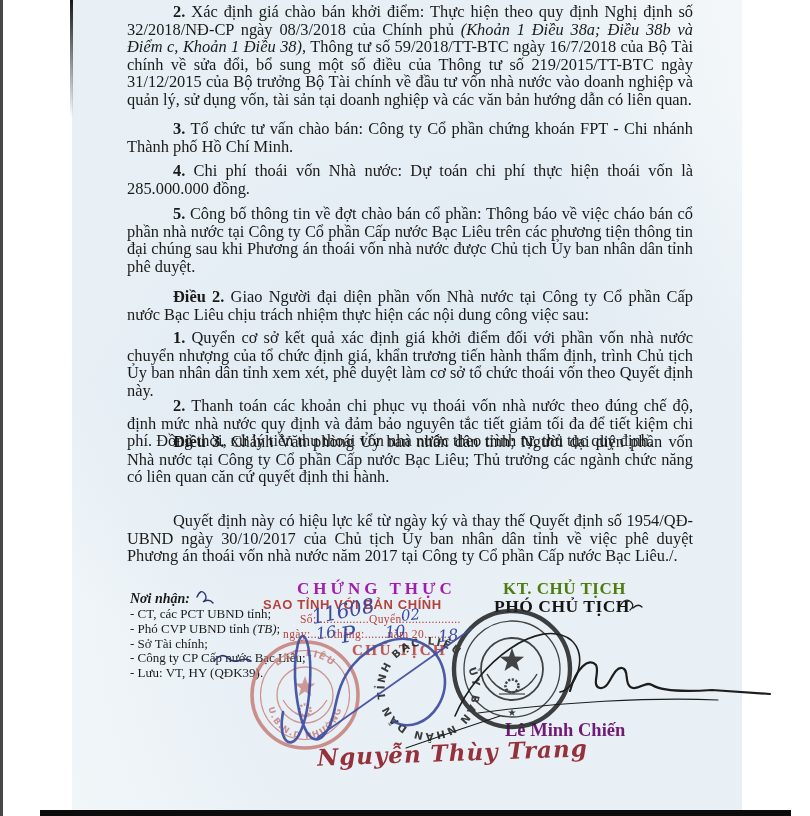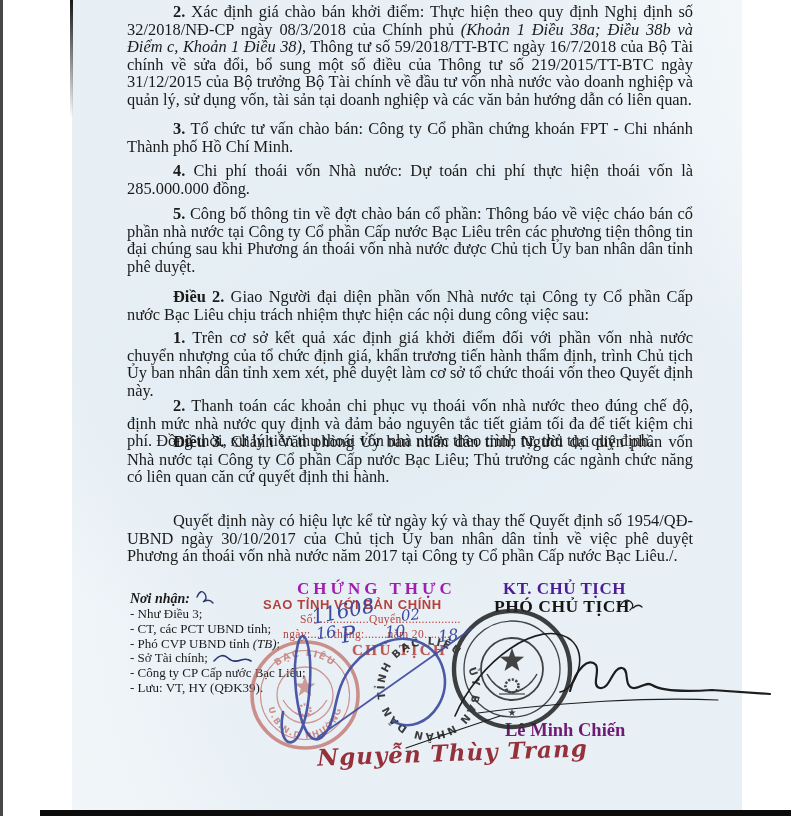--- a/index.html
+++ b/index.html
@@ -39,21 +39,21 @@
   
   .hw{position:absolute;font-family:"DejaVu Serif",serif;font-style:italic;color:#3b49a0;}
   .hw-so{left:311px;top:599px;font-size:20px;transform:rotate(-11deg);}
   .hw-quyen{left:401px;top:606px;font-size:15px;transform:rotate(-6deg);}
   .hw-d1{left:316px;top:623px;font-size:16px;transform:rotate(-7deg);}
   .hw-d2{left:385px;top:622px;font-size:16px;transform:rotate(-5deg);}
   .hw-d3{left:438px;top:626px;font-size:16px;transform:rotate(-6deg);}
   .hw-p{left:341px;top:622px;font-size:22px;transform:rotate(-9deg);}
 
   
-  .kt1{position:absolute;left:503px;top:579px;font-size:17px;font-weight:bold;color:#4c1d95;letter-spacing:.5px;}
+  .kt1{position:absolute;left:503px;top:579px;font-size:17px;font-weight:bold;color:#4d7c0f;letter-spacing:.5px;}
   .kt2{position:absolute;left:494px;top:596px;font-size:17.5px;font-weight:bold;color:#151515;letter-spacing:.5px;}
   .signer-name{position:absolute;left:505px;top:720px;font-size:18.5px;font-weight:bold;color:#701a75;}
 
   
   .certifier{position:absolute;left:317px;top:739px;font-family:"DejaVu Serif",serif;
         font-style:italic;font-weight:bold;font-size:23px;color:#96303a;transform:rotate(-2deg);
         letter-spacing:1px;}
 
   svg.overlay{position:absolute;left:0;top:0;pointer-events:none;}
 </style>
@@ -66,30 +66,29 @@
   <div class="left-strip"></div>
   <div class="right-line"></div>
   <div class="bottom-bar"></div>
 
   <div>
       <div class="para" style="top: 3px;"><span class="b">2. </span><span>Xác định giá chào bán khởi điểm: Thực hiện theo quy định Nghị định số 32/2018/NĐ-CP ngày 08/3/2018 của Chính phủ </span><span class="i">(Khoản 1 Điều 38a; Điều 38b và Điểm c, Khoản 1 Điều 38)</span><span>, Thông tư số 59/2018/TT-BTC ngày 16/7/2018 của Bộ Tài chính về sửa đổi, bổ sung một số điều của Thông tư số 219/2015/TT-BTC ngày 31/12/2015 của Bộ trưởng Bộ Tài chính về đầu tư vốn nhà nước vào doanh nghiệp và quản lý, sử dụng vốn, tài sản tại doanh nghiệp và các văn bản hướng dẫn có liên quan.</span></div>
       <div class="para" style="top: 120px;"><span class="b">3. </span><span>Tổ chức tư vấn chào bán: Công ty Cổ phần chứng khoán FPT - Chi nhánh Thành phố Hồ Chí Minh.</span></div>
       <div class="para" style="top: 162px;"><span class="b">4. </span><span>Chi phí thoái vốn Nhà nước: Dự toán chi phí thực hiện thoái vốn là 285.000.000 đồng.</span></div>
       <div class="para" style="top: 205px;"><span class="b">5. </span><span>Công bố thông tin về đợt chào bán cổ phần: Thông báo về việc cháo bán cổ phần nhà nước tại Công ty Cổ phần Cấp nước Bạc Liêu trên các phương tiện thông tin đại chúng sau khi Phương án thoái vốn nhà nước được Chủ tịch Ủy ban nhân dân tỉnh phê duyệt.</span></div>
       <div class="para" style="top: 288px;"><span class="b">Điều 2. </span><span>Giao Người đại diện phần vốn Nhà nước tại Công ty Cổ phần Cấp nước Bạc Liêu chịu trách nhiệm thực hiện các nội dung công việc sau:</span></div>
-      <div class="para" style="top: 329px;"><span class="b">1. </span><span>Trên cơ sở kết quả xác định giá khởi điểm đối với phần vốn nhà nước chuyển nhượng của tổ chức định giá, khẩn trương tiến hành thẩm định, trình Chủ tịch Ủy ban nhân dân tỉnh xem xét, phê duyệt làm cơ sở tổ chức thoái vốn theo Quyết định này.</span></div>
+      <div class="para" style="top: 329px;"><span class="b">1. </span><span>Quyển cơ sở kết quả xác định giá khởi điểm đối với phần vốn nhà nước chuyển nhượng của tổ chức định giá, khẩn trương tiến hành thẩm định, trình Chủ tịch Ủy ban nhân dân tỉnh xem xét, phê duyệt làm cơ sở tổ chức thoái vốn theo Quyết định này.</span></div>
       <div class="para" style="top: 397px;"><span class="b">2. </span><span>Thanh toán các khoản chi phục vụ thoái vốn nhà nước theo đúng chế độ, định mức nhà nước quy định và đảm bảo nguyên tắc tiết giảm tối đa để tiết kiệm chi phí. Đồng thời, xử lý tiền thu thoái vốn nhà nước theo trình tự, thủ tục quy định.</span></div>
       <div class="para" style="top: 433px;"><span class="b">Điều 3. </span><span>Chánh Văn phòng Ủy ban nhân dân tỉnh; Người đại diện phần vốn Nhà nước tại Công ty Cổ phần Cấp nước Bạc Liêu; Thủ trưởng các ngành chức năng có liên quan căn cứ quyết định thi hành.</span></div>
       <div class="para" style="top: 512px;"><span>Quyết định này có hiệu lực kể từ ngày ký và thay thế Quyết định số 1954/QĐ-UBND ngày 30/10/2017 của Chủ tịch Ủy ban nhân dân tỉnh về việc phê duyệt Phương án thoái vốn nhà nước năm 2017 tại Công ty Cổ phần Cấp nước Bạc Liêu./.</span></div>
     </div>
 
   <div class="recipients">
     <div class="rtitle">Nơi nhận:</div>
     <div>
-        <div class="ritem">- Như Điều 3;</div>
         <div class="ritem">- CT, các PCT UBND tỉnh;</div>
         <div class="ritem"><span>- Phó CVP UBND tỉnh </span><span class="i">(TB)</span><span>;</span></div>
         <div class="ritem">- Sở Tài chính;</div>
         <div class="ritem">- Công ty CP Cấp nước Bạc Liêu;</div>
         <div class="ritem">- Lưu: VT, HY (QĐK39).</div>
       </div>
   </div>
 
   <div class="cert-line1">CHỨNG THỰC</div>
   <div class="cert-line2">SAO TỈNH VỚI BẢN CHÍNH</div>

